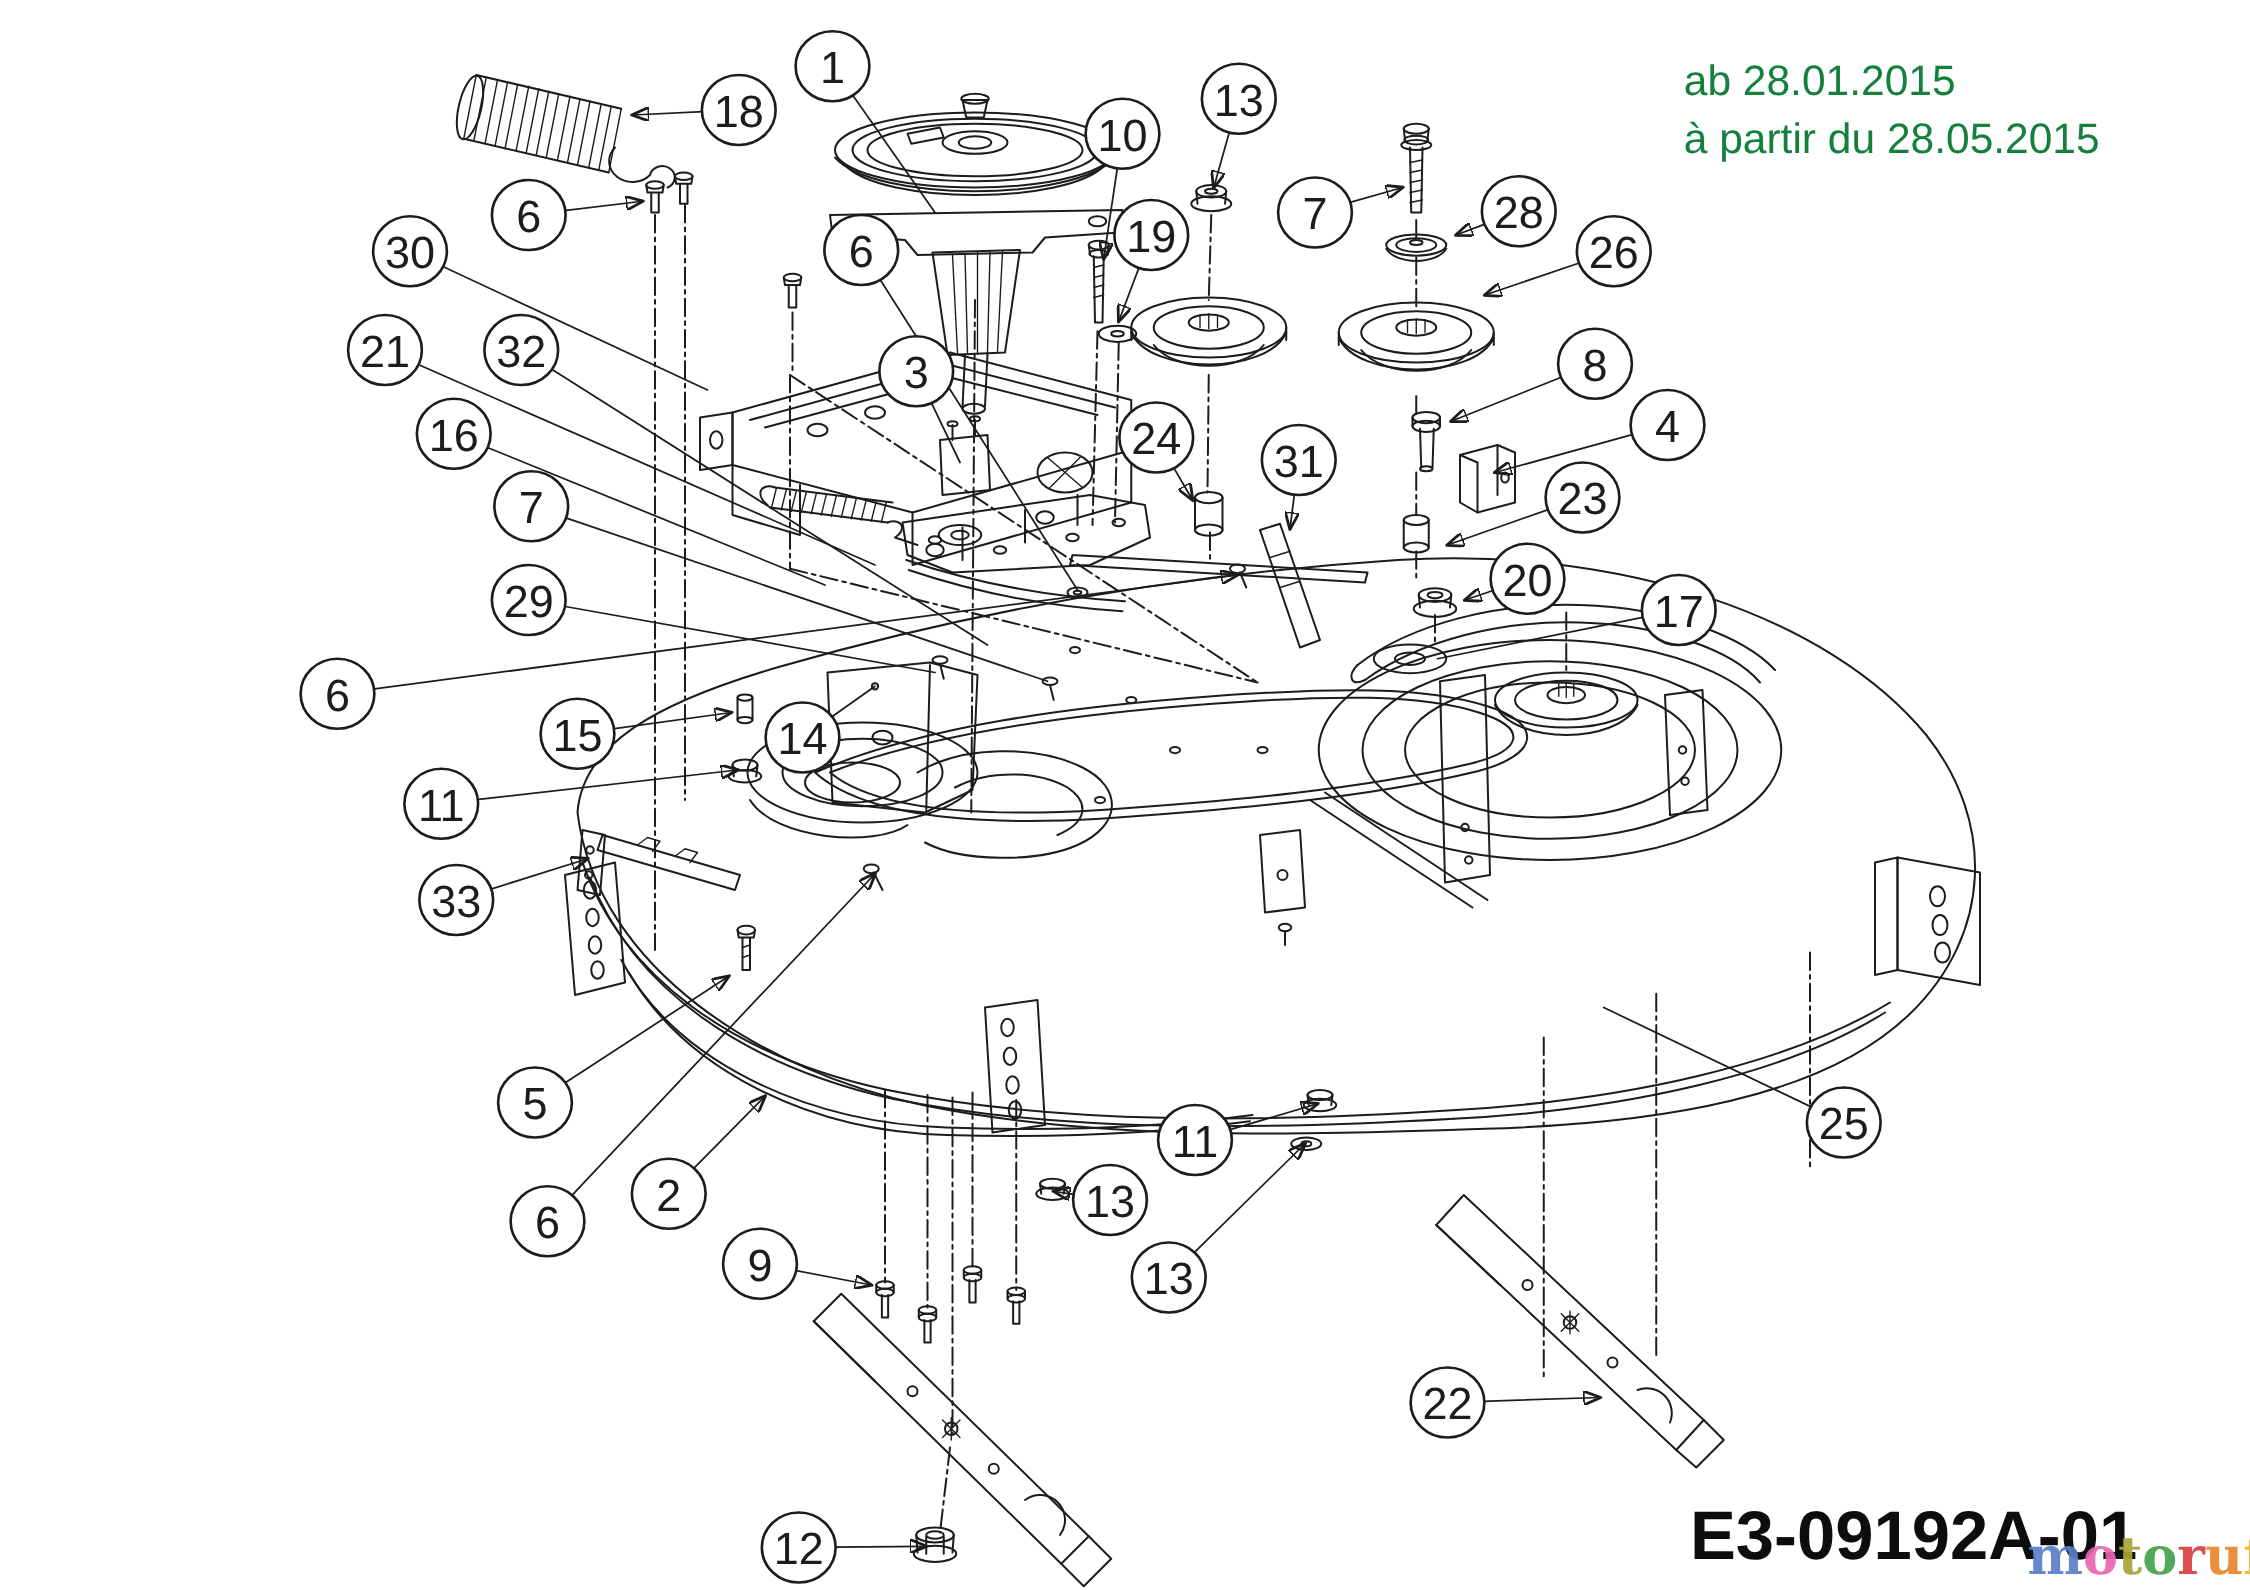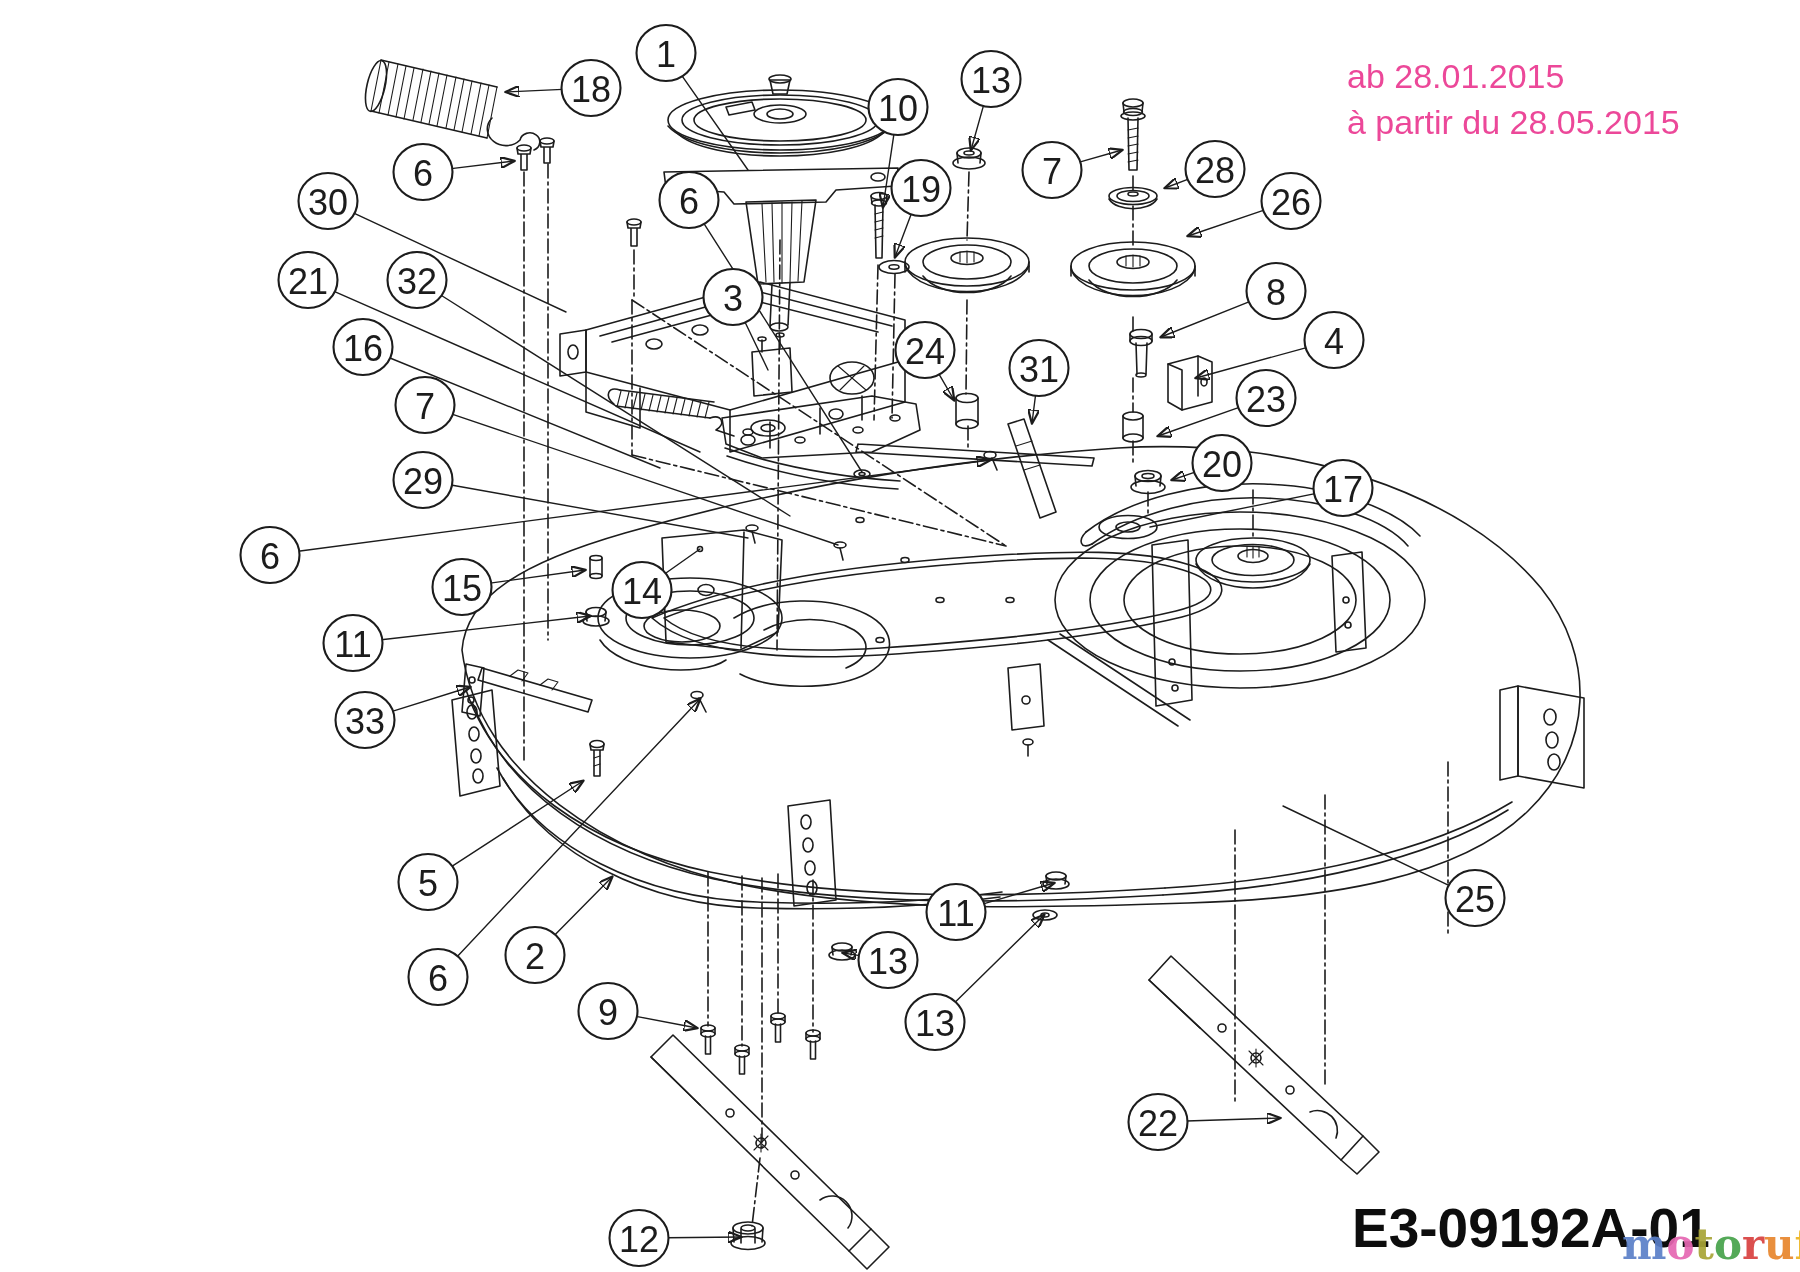--- a/index.html
+++ b/index.html
@@ -9,21 +9,21 @@
   
   #diagram-svg path,#diagram-svg line,#diagram-svg ellipse,#diagram-svg circle,
   #diagram-svg rect,#diagram-svg polyline,#diagram-svg polygon{
       fill:none;stroke:#1c1c1c;stroke-width:1.6;stroke-linecap:round;stroke-linejoin:round;}
   #diagram-svg .thin{stroke-width:1.1;}
   #diagram-svg .dashdot{stroke-width:1.2;stroke-dasharray:14 4 3 4;}
   #diagram-svg .leader{stroke-width:1.4;}
   #diagram-svg .callout-circle{fill:#ffffff;stroke-width:2.1;}
   #diagram-svg .callout-num{fill:#1c1c1c;stroke:none;font-family:"Liberation Sans",sans-serif;
       font-size:36px;}
-  .note-block{position:absolute;left:1347px;top:53px;color:#ec4899;font-size:34px;line-height:46px;
+  .note-block{position:absolute;left:1347px;top:42px;color:#15803d;font-size:34px;line-height:46px;
       font-weight:400;white-space:nowrap;}
   .drawing-number{position:absolute;left:1352px;top:1196px;color:#0d0d0d;font-size:55px;
       font-weight:700;letter-spacing:0px;white-space:nowrap;}
   .watermark{position:absolute;left:1622px;top:1220px;white-space:nowrap;
       font-family:"DejaVu Serif",serif;font-weight:700;font-size:42px;opacity:.92;}
 </style>
 </head>
 <body>
 
 <div id="canvas">

